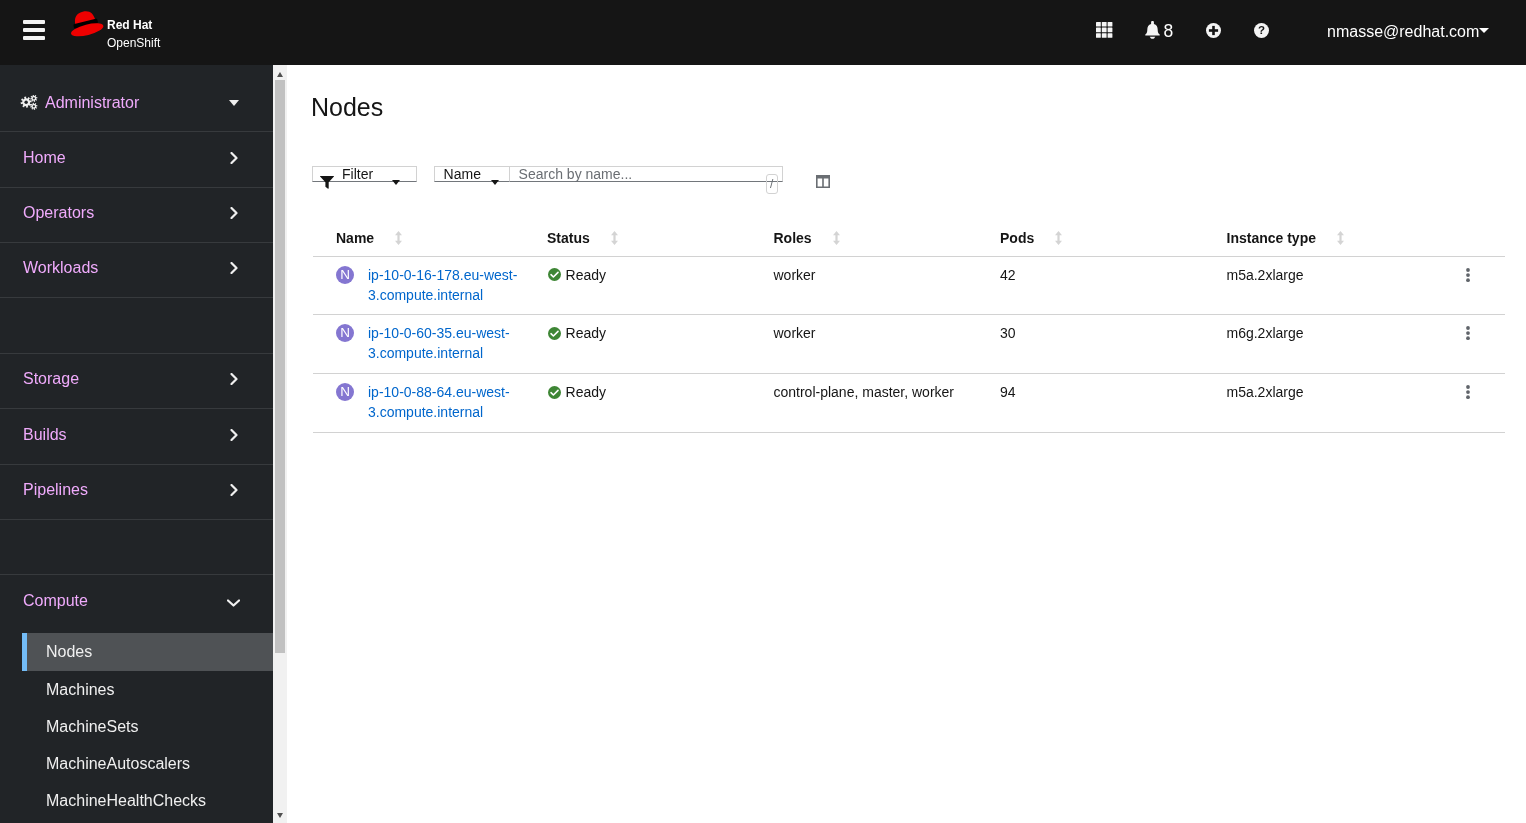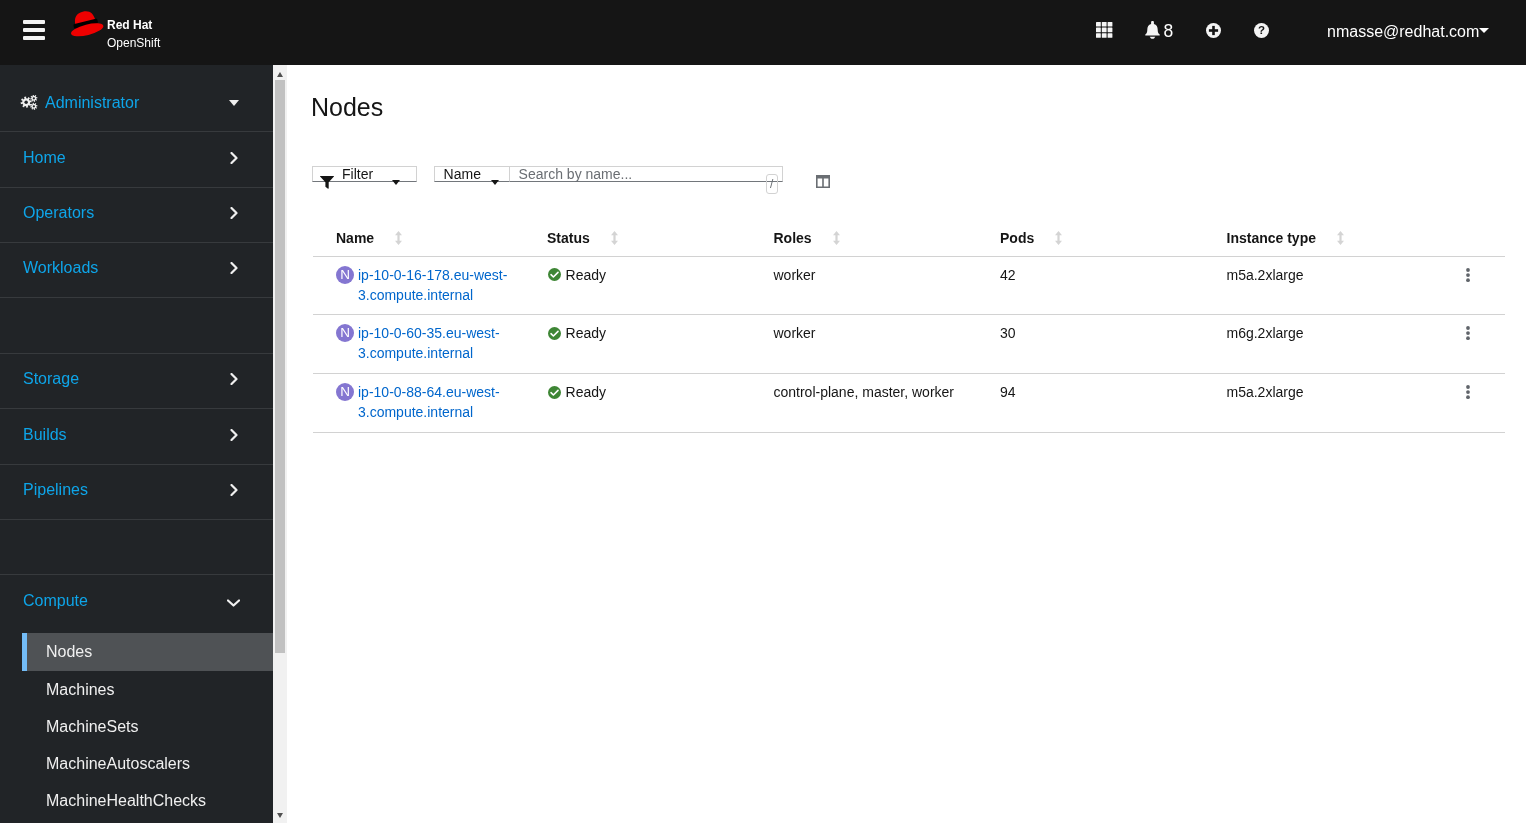--- a/index.html
+++ b/index.html
@@ -11,21 +11,21 @@
 .hbar { position:absolute; left:23px; width:22px; height:4px; background:#f4f4f4; border-radius:1px; }
 #logotext { position:absolute; left:107px; top:15.5px; color:#fff; font-size:12px; line-height:18.6px; }
 #logotext b { font-weight:bold; }
 .mh-ico { position:absolute; }
 #username { position:absolute; left:1327px; top:22px; color:#fff; font-size:16px; line-height:20px; }
 #user-caret { position:absolute; left:1479px; top:28px; width:0; height:0; border-left:5px solid transparent; border-right:5px solid transparent; border-top:5.5px solid #fff; }
 #bell8 { position:absolute; left:1163.5px; top:21.2px; color:#fff; font-size:17.5px; line-height:20px; }
 
 
 #sidebar { position:absolute; top:65px; left:0; width:273px; height:758px; background:#212427; }
-.navitem { position:absolute; left:0; width:273px; height:55px; color:#0ea5e9; font-size:16px; }
+.navitem { position:absolute; left:0; width:273px; height:55px; color:#f0abfc; font-size:16px; }
 .navitem .lbl { position:absolute; left:23px; top:calc(50% - 1.2px); transform:translateY(-50%); }
 .navdiv { position:absolute; left:0; width:273px; height:1px; background:#373a3d; }
 .chev { position:absolute; left:229.5px; top:calc(50% - 1.6px); transform:translateY(-50%); }
 .subitem { position:absolute; left:0; width:273px; height:37px; color:#f0f0f0; font-size:16px; }
 .subitem .lbl { position:absolute; left:46px; top:calc(50% + 0.5px); transform:translateY(-50%); }
 #sel-node { position:absolute; left:22px; top:568px; width:251px; height:38px; background:#4f5255; border-left:5px solid #73bcf7; }
 
 
 #sb-track { position:absolute; top:65px; left:273px; width:14px; height:758px; background:#f1f1f1; }
 #sb-thumb { position:absolute; top:15px; left:2px; width:10px; height:573px; background:#c1c1c1; }
@@ -35,21 +35,21 @@
 #title { position:absolute; left:311px; top:92px; font-size:25px; color:#151515; line-height:30px; }
 .tbx { position:absolute; top:166px; height:16px; border:1px solid #d2d2d2; border-bottom-color:#72767b; background:#fff; }
 .tbtext { font-size:14px; color:#151515; }
 .caretdn { position:absolute; width:0; height:0; border-left:4.5px solid transparent; border-right:4.5px solid transparent; border-top:5.5px solid #151515; }
 
 
 #tbl { position:absolute; left:313px; top:222px; width:1192px; border-collapse:collapse; table-layout:fixed; font-size:14px; color:#151515; }
 #tbl th { font-weight:bold; text-align:left; vertical-align:top; padding:7.5px 0 0 0; height:34px; border-bottom:1px solid #d2d2d2; font-size:14px; }
 #tbl td { vertical-align:top; padding:8px 0 0 0; height:58.8px; border-bottom:1px solid #d2d2d2; line-height:20px; }
 #tbl th.c1, #tbl td.c1 { padding-left:23px; }
-a.lnk { color:#0066cc; text-decoration:none; }
+a.lnk { color:#0066cc; text-decoration:none;margin-left:10px; }
 .resicon { flex:none; width:18px; height:18px; border-radius:50%; background:#8476d1; color:#fff; font-size:13.5px; font-weight:400; text-align:center; line-height:18.5px; margin-right:4px; margin-top:1px; }
 .namecell { display:flex; align-items:flex-start; }
 .sorticon { display:inline-block; vertical-align:-2px; margin-left:21px; }
 .statuscell { display:flex; align-items:flex-start; }
 .stico { flex:none; margin:3.5px 4.6px 0 1px; }
 .kebab { display:block; margin:3px 0 0 16.5px; }
 </style>
 </head>
 <body>
 

